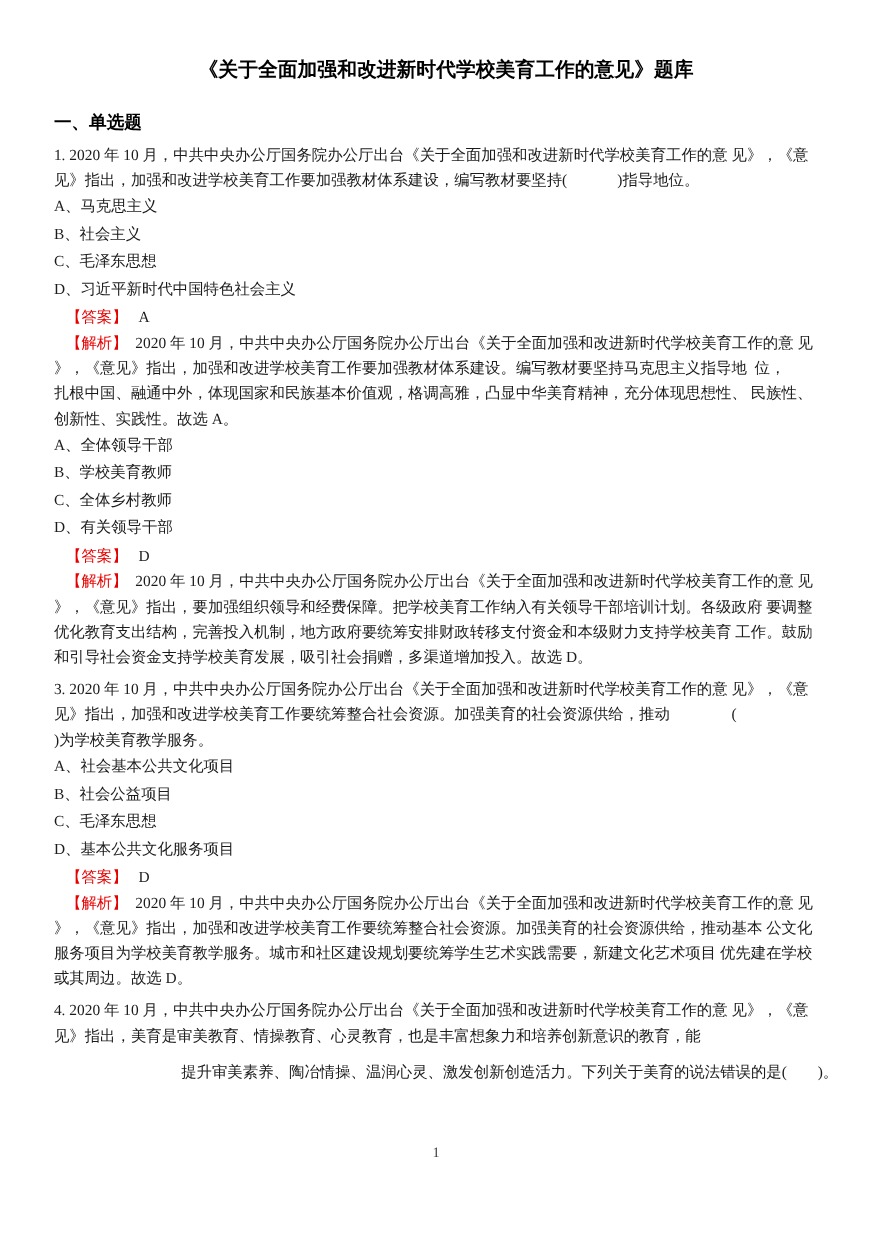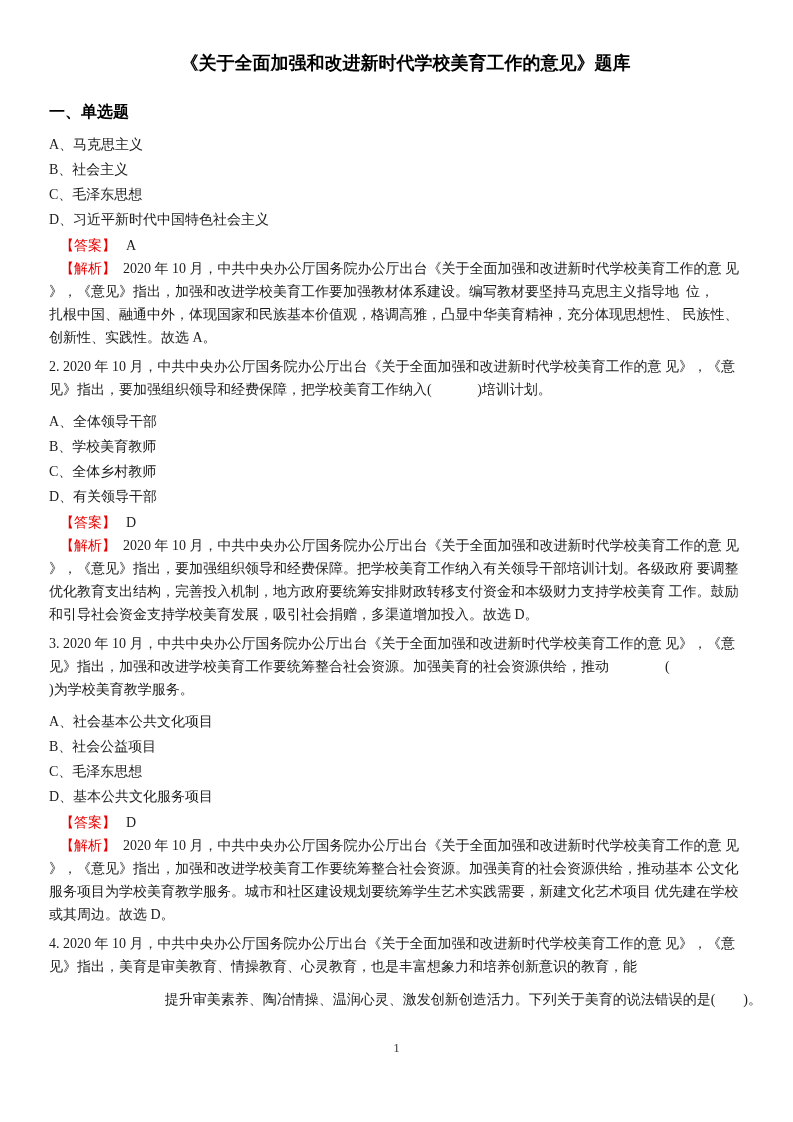--- a/index.html
+++ b/index.html
@@ -39,21 +39,21 @@
   }
   .stem {
     margin-top: 6px;
     white-space: pre;
   }
   .stem2 {
     margin-top: 10px;
     white-space: pre;
     text-align: right;
   }
-  .options { margin-top: 8px; }
+  .options { margin-top: 0; }
   .option {
     line-height: 23px;
     padding: 1px 0;
     white-space: pre;
   }
   .answer-line {
     margin-top: 2px;
     line-height: 23px;
   }
   .answer-value { margin-left: 10px; }
@@ -75,40 +75,40 @@
 <body>
 
 <div class="page">
   <div class="content">
 
     <div class="doc-title">《关于全面加强和改进新时代学校美育工作的意见》题库</div>
 
     <div class="section-heading">一、单选题</div>
 
     <div>
+      <div class="stem">1. 2020 年 10 月，中共中央办公厅国务院办公厅出台《关于全面加强和改进新时代学校美育工作的意 见》，《意
+见》指出，加强和改进学校美育工作要加强教材体系建设，编写教材要坚持(             )指导地位。</div>
       <div class="options">
         <div class="option">A、马克思主义</div>
         <div class="option">B、社会主义</div>
         <div class="option">C、毛泽东思想</div>
         <div class="option">D、习近平新时代中国特色社会主义</div>
       </div>
       <div class="answer-line">
         <span class="red">【答案】</span><span class="answer-value">A</span>
       </div>
       <div class="analysis-line">
         <span class="red">【解析】</span><span class="pre-inline">  2020 年 10 月，中共中央办公厅国务院办公厅出台《关于全面加强和改进新时代学校美育工作的意 见
 》，《意见》指出，加强和改进学校美育工作要加强教材体系建设。编写教材要坚持马克思主义指导地  位，
 扎根中国、融通中外，体现国家和民族基本价值观，格调高雅，凸显中华美育精神，充分体现思想性、 民族性、
 创新性、实践性。故选 A。</span>
       </div>
     </div>
 
     <div>
-      <div class="stem">2. 2020 年 10 月，中共中央办公厅国务院办公厅出台《关于全面加强和改进新时代学校美育工作的意 见》，《意
-见》指出，要加强组织领导和经费保障，把学校美育工作纳入(             )培训计划。</div>
       <div class="options">
         <div class="option">A、全体领导干部</div>
         <div class="option">B、学校美育教师</div>
         <div class="option">C、全体乡村教师</div>
         <div class="option">D、有关领导干部</div>
       </div>
       <div class="answer-line">
         <span class="red">【答案】</span><span class="answer-value">D</span>
       </div>
       <div class="analysis-line">

